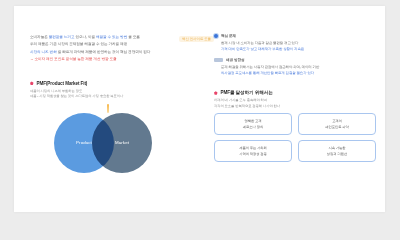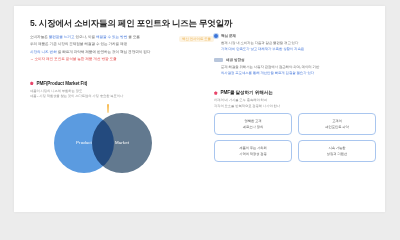--- a/index.html
+++ b/index.html
@@ -83,21 +83,20 @@
     align-items:center;justify-content:center;gap:1.5px;
     text-align:center;padding:0 3px;box-sizing:border-box;
   }
   .card span{font-size:3.3px;color:#4a4a4a;line-height:4.4px;letter-spacing:-.05px;}
 </style>
 </head>
 <body>
 
 <div class="slide">
 
-  <div class="slide-title">5. 시장에서 소비자들의 페인 포인트와 니즈는 무엇일까</div>
 
   <div class="col-left">
 
     <div class="para">
       <p>
         <span>소비자들은</span>
         <span class="hl">불편함을 느끼고</span>
         <span>있으나, 이를</span>
         <span class="hl">해결할 수 있는 방법</span>
         <span>을 모름</span>

